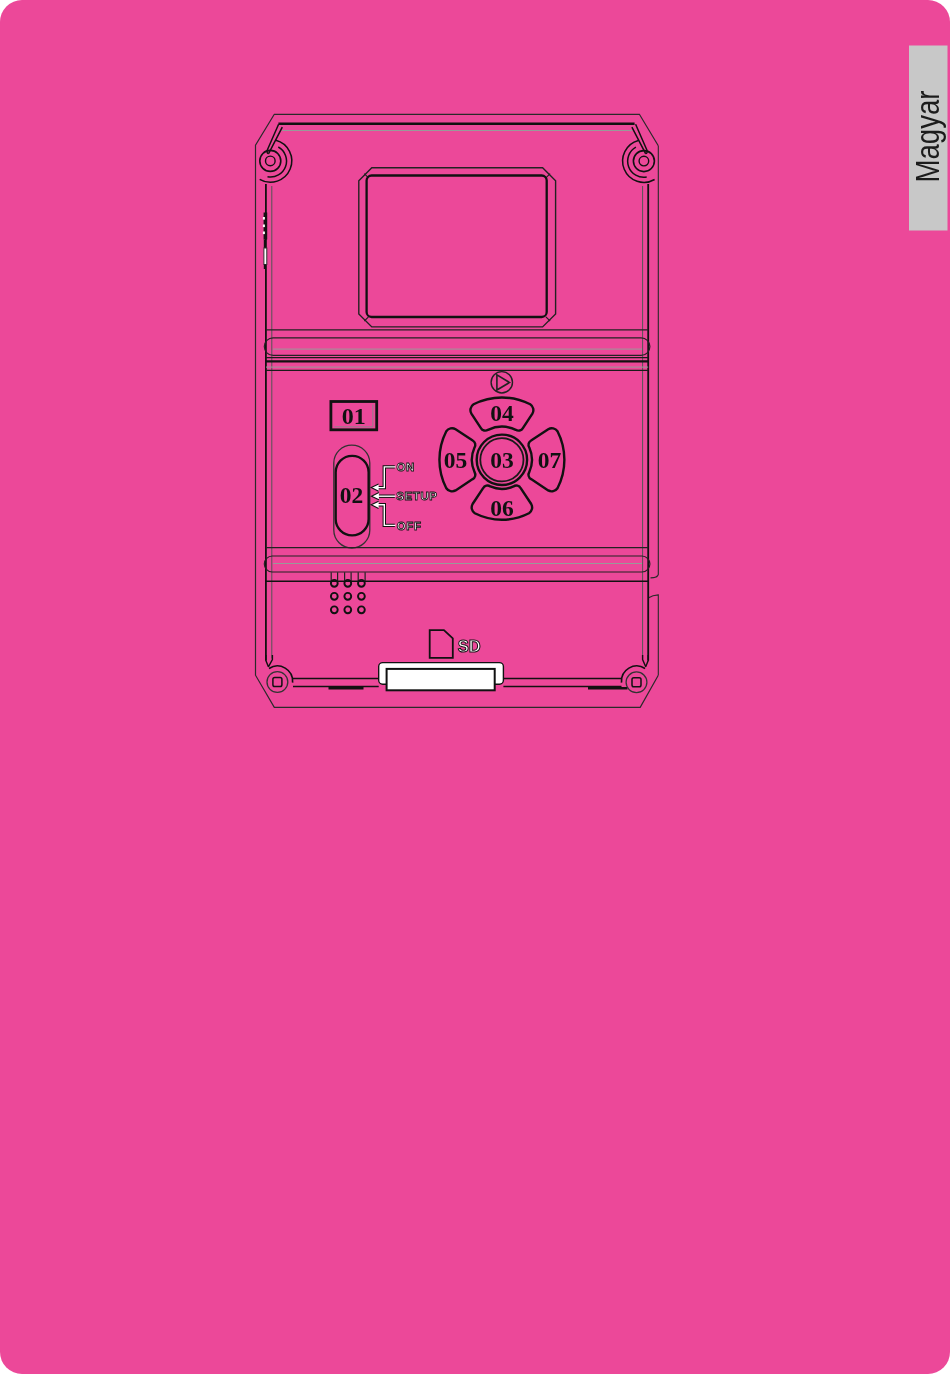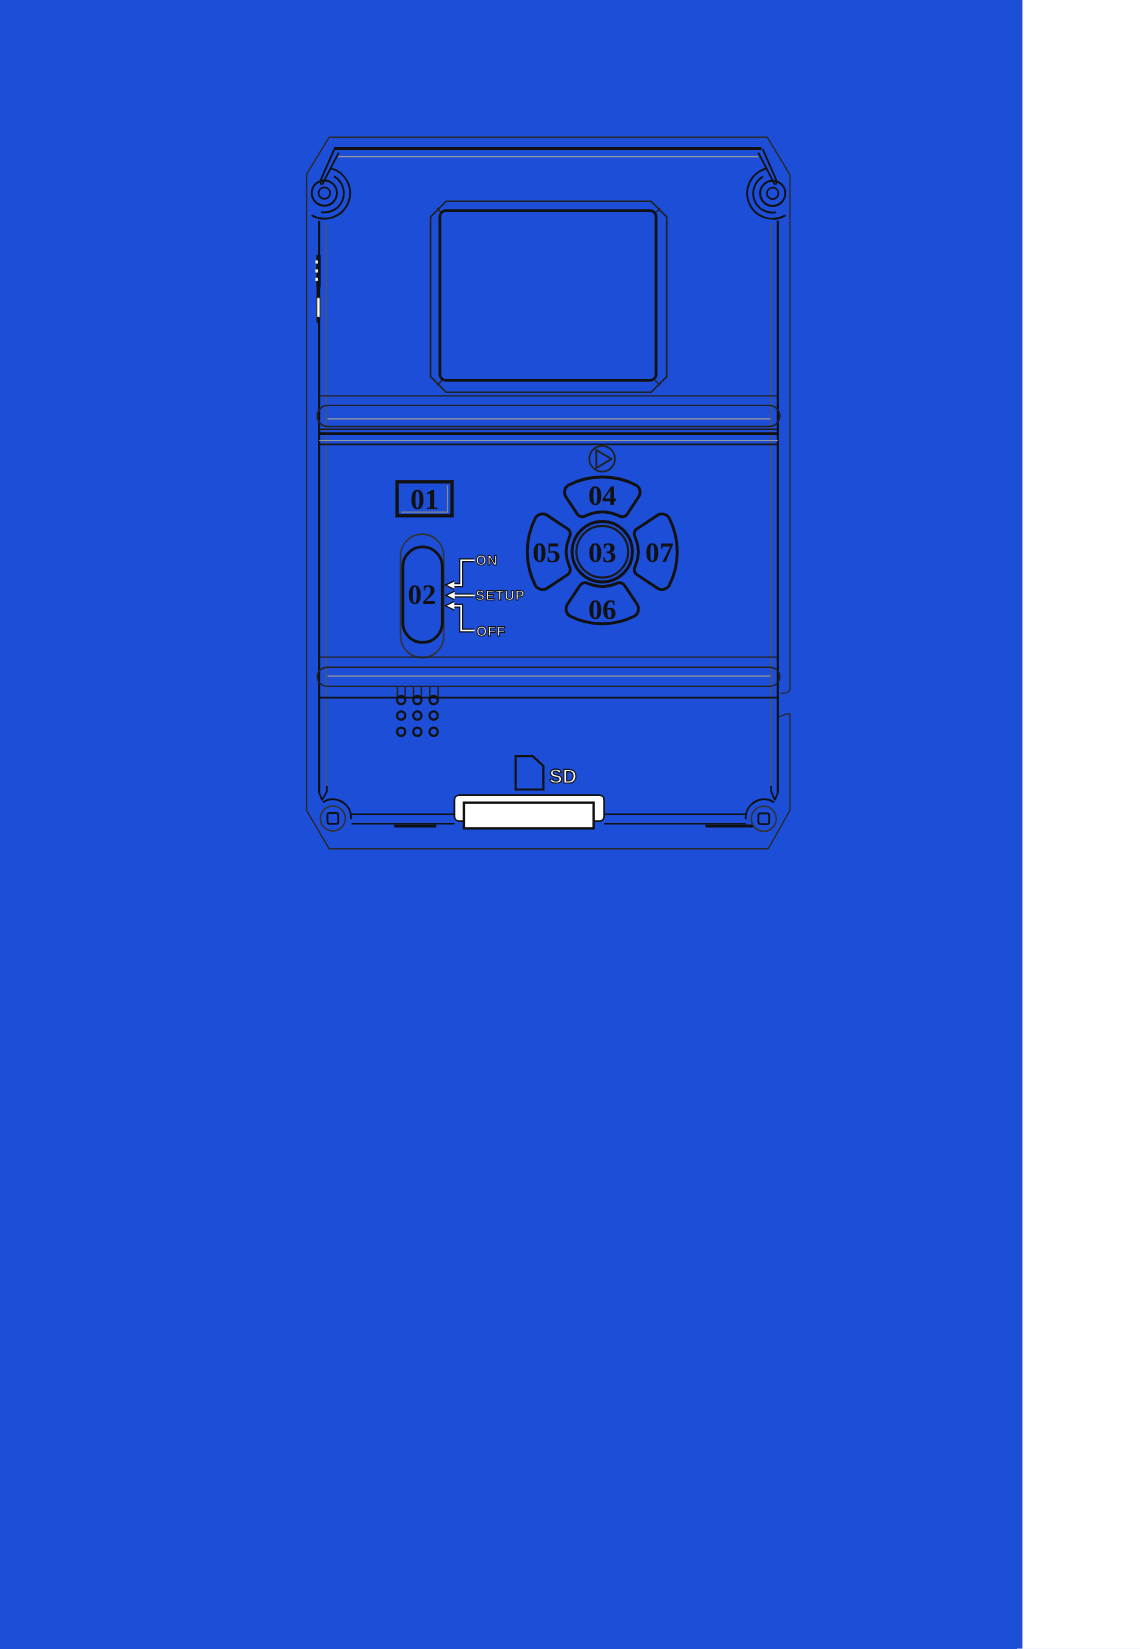--- a/index.html
+++ b/index.html
@@ -1,17 +1,17 @@
 <!DOCTYPE html>
 <html><head>
 <meta charset="utf-8">
 <style>
 html,body{margin:0;padding:0;background:#ffffff;}
-#page{position:relative;width:852px;height:1374px;background:#1d4ed8;overflow:hidden;
-font-family:"Liberation Sans", sans-serif;}
+#page{position:relative;width:950px;height:1374px;background:#ec4899;overflow:hidden;
+font-family:"Liberation Sans", sans-serif;border-radius:22px;}
 svg text{font-family:"Liberation Serif", serif;}
 svg text.sans{font-family:"Liberation Sans", sans-serif;}
 </style>
 </head>
 <body>
 <div id="page">
 <svg width="950" height="1374" viewBox="0 0 950 1374">
 
 <g>
 <rect x="909" y="45.5" width="38.5" height="185" fill="#c8c8c8"></rect>

